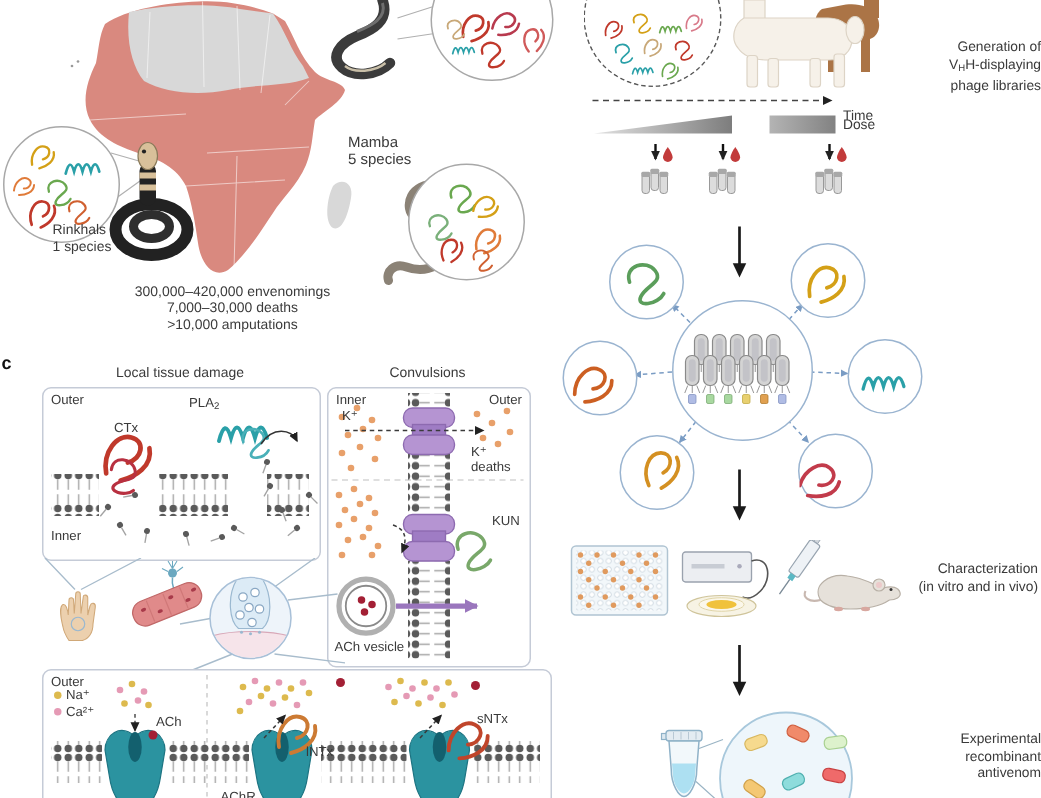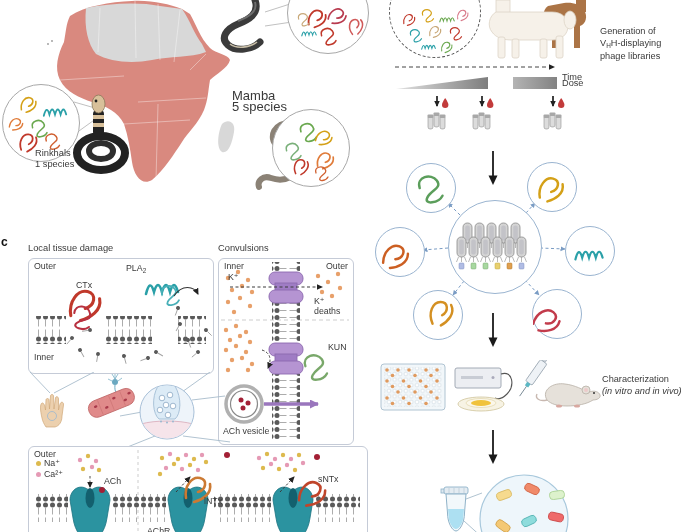--- a/index.html
+++ b/index.html
@@ -1,22 +1,22 @@
 <!DOCTYPE html>
 <html><head>
 <meta charset="utf-8">
 <style>
   html,body{margin:0;padding:0;background:#fff}
   #canvas{position:relative;width:694px;height:532px;background:#fff;overflow:hidden;
           font-family:"Liberation Sans","DejaVu Sans",sans-serif;color:#3a3a3a}
   .abs{position:absolute}
   .lbl{position:absolute;font-size:8.8px;line-height:10px;white-space:nowrap}
-  .cap{position:absolute;font-size:9.2px;line-height:11.5px;text-align:left;color:#3a3a3a}
+  .cap{position:absolute;font-size:9.2px;line-height:11.5px;text-align:right;color:#3a3a3a}
   .stats{position:absolute;font-size:9.3px;line-height:11px;text-align:center}
-  .title{position:absolute;font-size:9.3px;white-space:nowrap}
+  .title{position:absolute;font-size:9.3px;text-align:center;white-space:nowrap}
   .pbox{position:absolute;border:1px solid #c5cbd7;border-radius:6px;background:#fff}
   .circ{position:absolute;border-radius:50%;background:#fff;border:1px solid #a8a8a8}
   .pcirc{position:absolute;border-radius:50%;background:#fff;border:1px solid #9ab4d0}
   .sub{font-size:6.4px;vertical-align:-1.6px}
   .panL{position:absolute;font-weight:bold;font-size:12px;color:#111}
   .dotY,.dotP{display:inline-block;width:5px;height:5px;border-radius:50%;margin-right:3px}
   .dotY{background:#ddba4e}.dotP{background:#e59ab5}
   .legrow{position:absolute;font-size:8.8px;line-height:9px;display:flex;align-items:center;white-space:nowrap}
   svg{display:block}
 </style>
@@ -160,23 +160,28 @@
       <use href="#sq1" style="color:#e07b39" transform="translate(42,38) scale(1.3)"></use>
       <use href="#sq1" style="color:#c0392b" transform="translate(16,48) scale(1.2) rotate(-15)"></use>
       <use href="#sq3" style="color:#d06030" transform="translate(40,54) scale(1.0)"></use>
     </svg>
   </div>
 
   <div class="lbl" style="left:35px;top:148px;font-size:9.3px;line-height:11px">
     <div>Rinkhals</div>
       <div>1 species</div>
   </div>
-  <div class="lbl" style="left:232px;top:90px;font-size:13px;line-height:11px">
+  <div class="lbl" style="left:232px;top:90px;font-size:10px;line-height:11px">
     <div>Mamba</div>
       <div>5 species</div>
+  </div>
+  <div class="stats" style="left:55px;top:189px;width:200px">
+    <div>300,000–420,000 envenomings</div>
+    <div>7,000–30,000 deaths</div>
+    <div>&gt;10,000 amputations</div>
   </div>
 
   <div class="panL" style="left:1px;top:235px">c</div>
   <div class="title" style="left:28px;top:243px;width:184px">Local tissue damage</div>
   <div class="title" style="left:218px;top:243px;width:134px">Convulsions</div>
 
   <div class="pbox" style="left:28px;top:258px;width:184px;height:114px"></div>
   <svg class="abs" style="left:28px;top:258px" width="184" height="114">
     <g>
       <rect x="6" y="58" width="32" height="28" fill="url(#memH)"></rect>
@@ -597,21 +602,21 @@
         <circle cx="47" cy="8" r="4" fill="#e6e1da" stroke="#b8b0a6" stroke-width="0.8"></circle>
         <circle cx="47" cy="8" r="2" fill="#eccaca"></circle>
         <circle cx="55" cy="11" r="1" fill="#333"></circle>
         <ellipse cx="20" cy="24" rx="3" ry="1.5" fill="#d8a8a0"></ellipse>
           <ellipse cx="38" cy="24" rx="3" ry="1.5" fill="#d8a8a0"></ellipse>
       </g>
     </g>
   </svg>
   <div class="cap" style="left:602px;top:374px;width:90px">
     <div>Characterization</div>
-    <div style="font-style:italic">(in vitro and in vivo)</div>
+    <div style="">(in vitro and in vivo)</div>
   </div>
 
   <svg class="abs" style="left:486px;top:429px" width="14" height="36">
     <path d="M7,1V26" stroke="#1a1a1a" stroke-width="1.8"></path>
       <polygon points="2.5,25.5 11.5,25.5 7,35" fill="#1a1a1a"></polygon>
   </svg>
 
   <svg class="abs" style="left:440px;top:465px" width="170" height="67">
     <path d="M26,34L42,28M24,56L44,74" stroke="#9ab4c4" stroke-width="0.8"></path>
     <circle cx="84" cy="54" r="44" fill="#eef6fb" stroke="#a8c8dc" stroke-width="1.2"></circle>
@@ -636,14 +641,19 @@
         </g>
     </g>
     <g>
       <rect x="1" y="24" width="4" height="4" fill="#dde8f0" stroke="#8fb2c8" stroke-width="0.8"></rect>
       <rect x="4" y="22" width="24" height="7" rx="2" fill="#e4ecf2" stroke="#8fb2c8" stroke-width="0.9"></rect>
       <path d="M9,23V28M14,23V28M19,23V28M24,23V28" stroke="#b8c8d4" stroke-width="0.7"></path>
       <path d="M6,29H26L24.5,48C24.5,58 19.5,66 16,66C12.5,66 7.5,58 7.5,48Z" fill="#f2f8fb" stroke="#8fb2c8" stroke-width="1"></path>
       <path d="M8,44H24L23.5,50C23.5,58 19,64 16,64C13,64 8.5,58 8.5,50Z" fill="#ade0f2"></path>
     </g>
   </svg>
+  <div class="cap" style="left:604px;top:487px;width:90px">
+    <div>Experimental</div>
+    <div>recombinant</div>
+    <div>antivenom</div>
+  </div>
 
 </div>
 
 </body></html>

